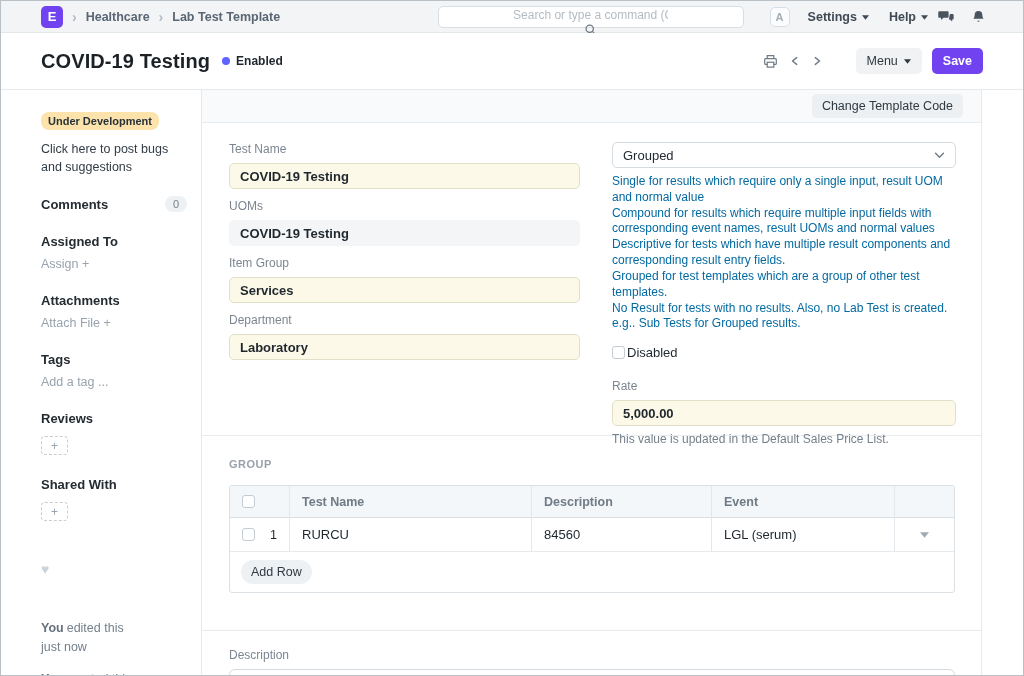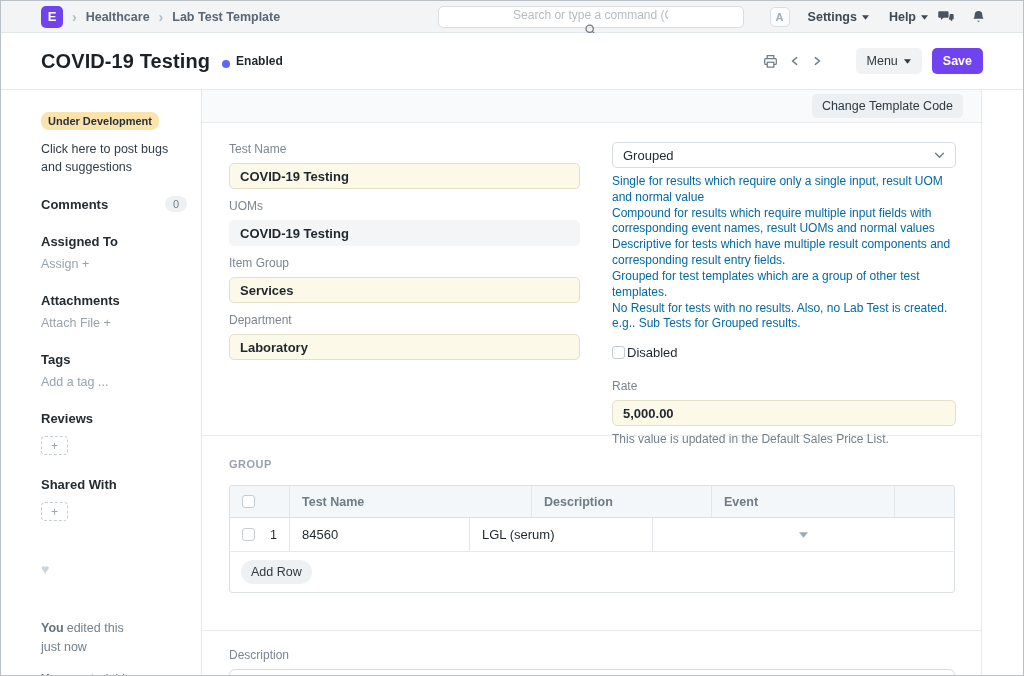--- a/index.html
+++ b/index.html
@@ -28,21 +28,21 @@
     margin-right:18px;cursor:pointer;}
   .nav-menu{display:flex;align-items:center;gap:5px;font-size:12.5px;font-weight:600;color:#3f4a54;
     margin-right:20px;cursor:pointer;}
   .nav-menu .caret{color:#3f4a54;display:flex;margin-top:1px;}
   .nav-ic{color:#4a545e;display:flex;margin-left:4px;margin-right:14px;cursor:pointer;}
   .nav-ic.last{margin-right:0;}
   
   .page-head{height:57px;flex:0 0 57px;background:#fff;border-bottom:1px solid #e6eaed;
     display:flex;align-items:center;padding:0 40px;}
   .page-title{font-size:20px;font-weight:700;color:#1c2126;letter-spacing:.1px;}
-  .indicator{display:flex;align-items:flex-end;margin-left:12px;gap:6px;}
+  .indicator{display:flex;align-items:center;margin-left:12px;gap:6px;}
   .indicator .dot{width:8px;height:8px;border-radius:50%;background:#5e64ff;}
   .indicator .txt{font-size:12px;font-weight:600;color:#1f272e;}
   .head-actions{margin-left:auto;display:flex;align-items:center;}
   .icon-btn{color:#6f7b86;display:flex;align-items:center;cursor:pointer;margin-left:12px;}
   .btn{border-radius:5px;font-size:12.5px;display:flex;align-items:center;gap:6px;cursor:pointer;
     padding:6px 11px;font-family:"Liberation Sans",sans-serif;border:none;}
   .btn-default{background:#f0f2f4;color:#2f3941;font-weight:500;}
   .btn-primary{background:#7143f0;color:#fff;font-weight:600;}
   .head-actions .btn-default{margin-left:34px;}
   .head-actions .btn-primary{margin-left:10px;}
@@ -315,20 +315,21 @@
               <div class="g-cell c1">Test Name</div>
               <div class="g-cell c2">Description</div>
               <div class="g-cell c3">Event</div>
               <div class="g-cell c4"></div>
             </div>
             <div class="g-row g-data">
               <div class="g-cell c0">
                 <span class="checkbox"></span>
                 <span class="row-idx">1</span>
               </div>
+              <div class="g-cell c1">RURCU</div>
               <div class="g-cell c2">84560</div>
               <div class="g-cell c3">LGL (serum)</div>
               <div class="g-cell c4">
                 <span class="row-caret">
                   <svg viewBox="0 0 10 6" width="9" height="6">
                       <path d="M0 0h10L5 6z" fill="currentColor"></path>
                     </svg>
                 </span>
               </div>
             </div>

